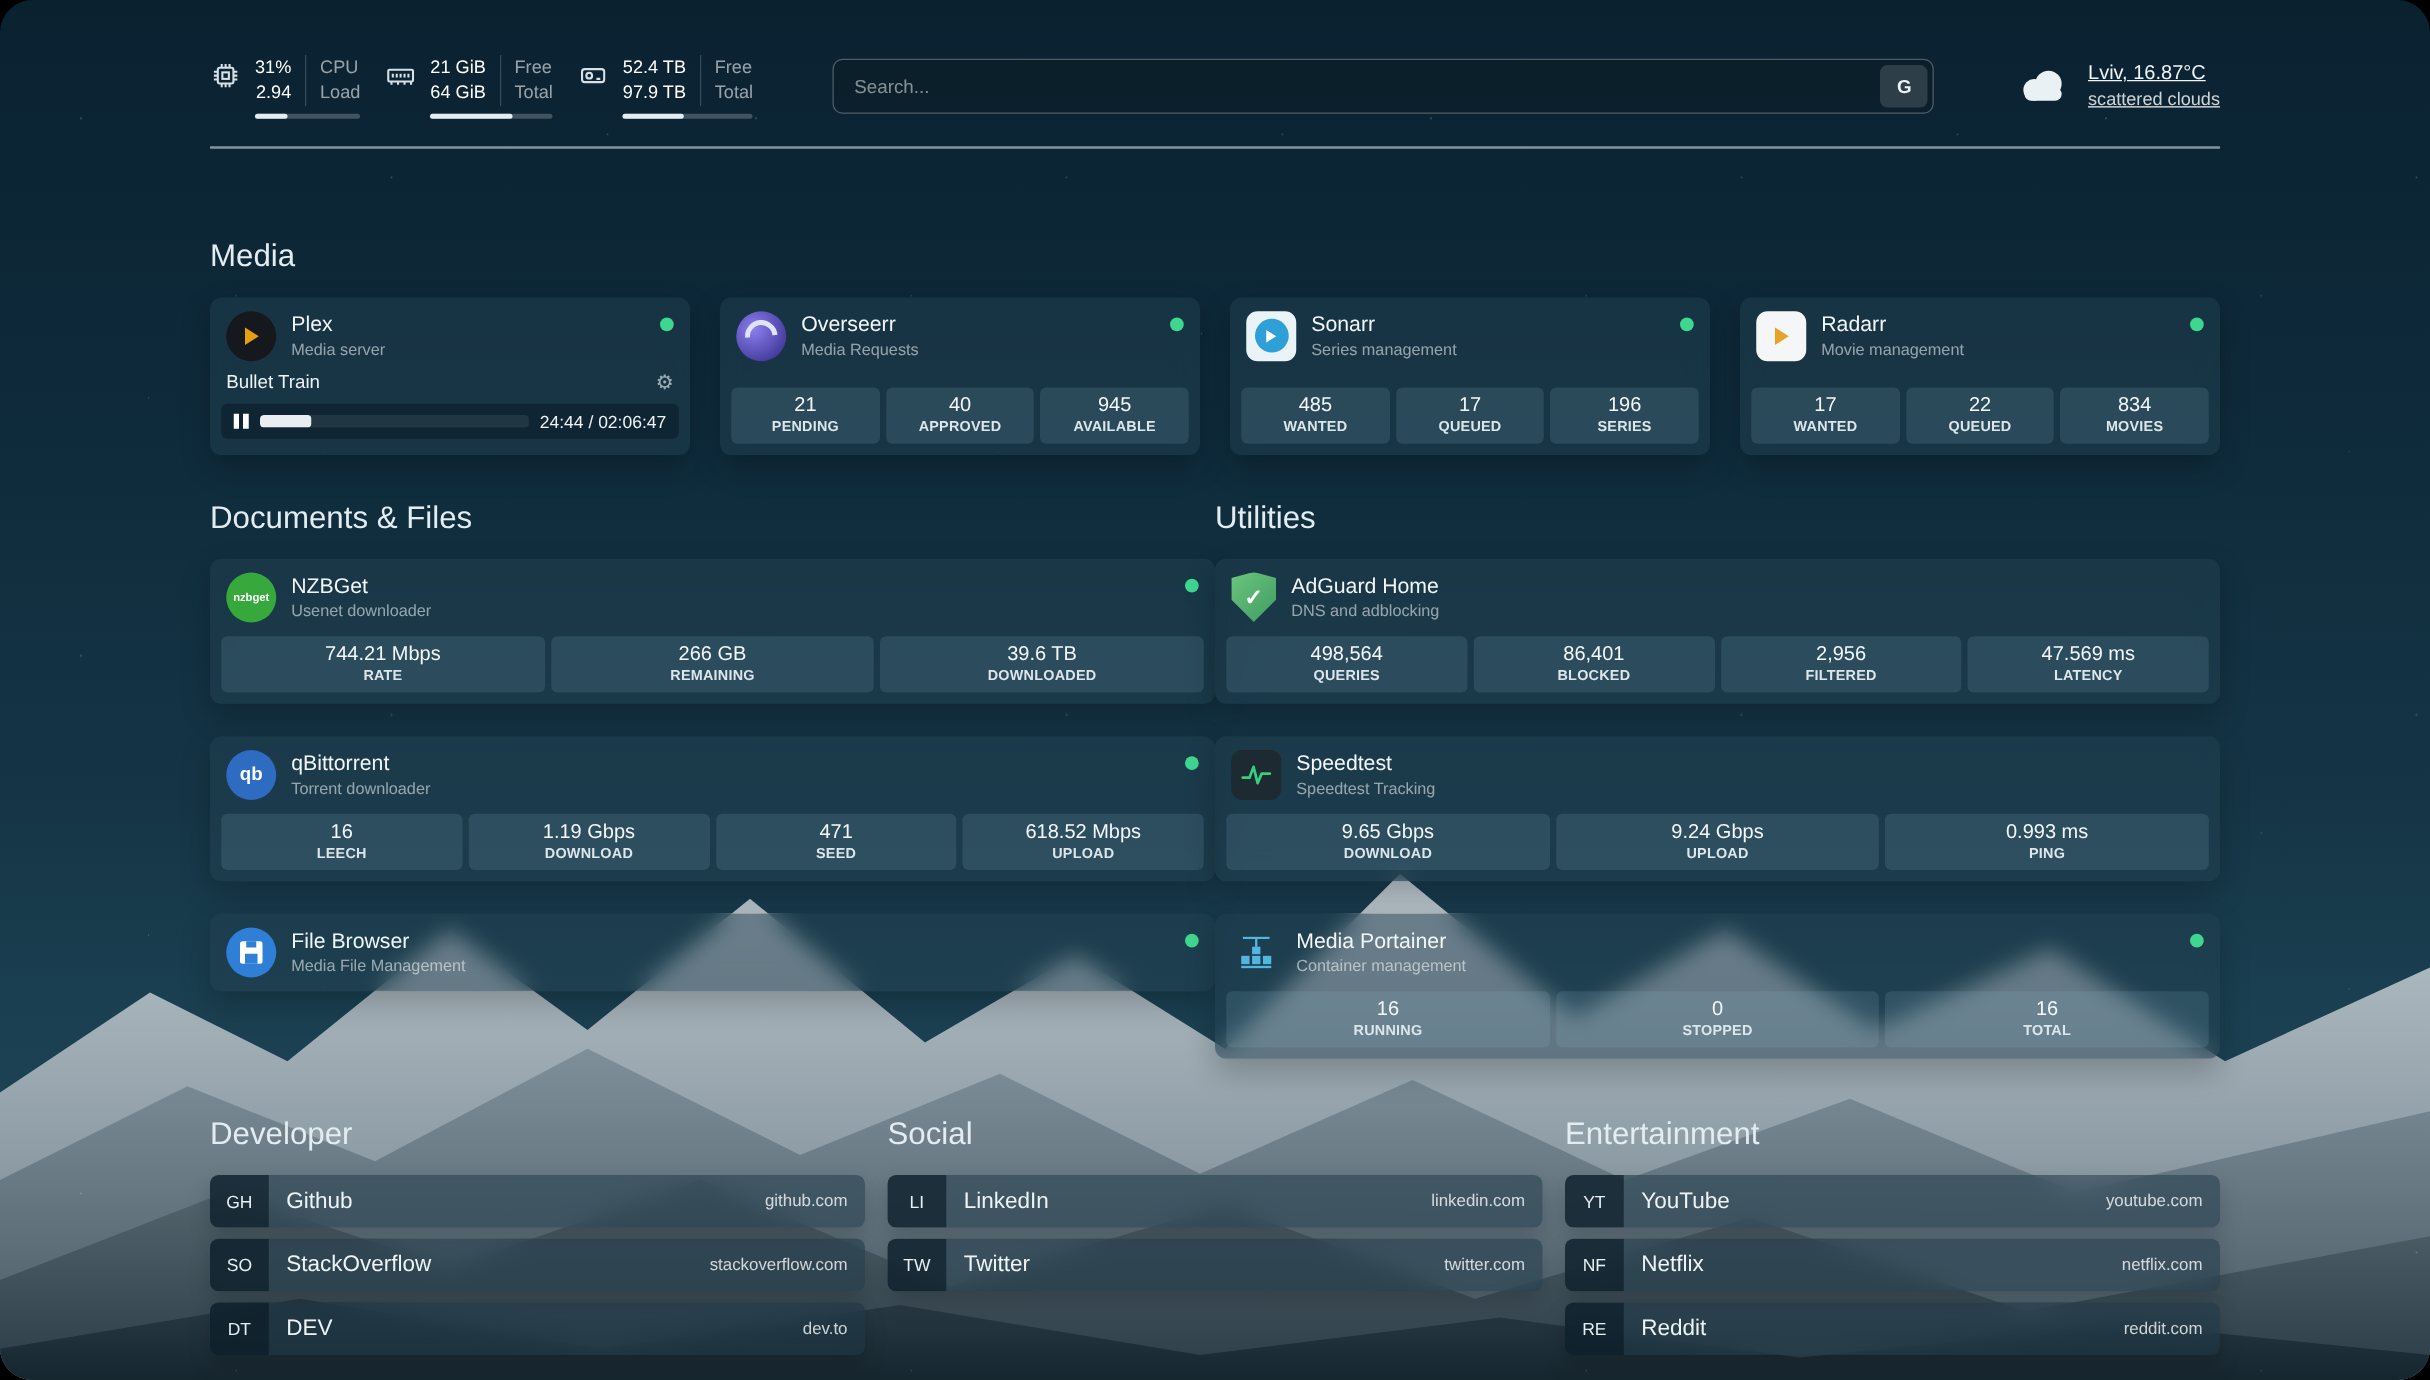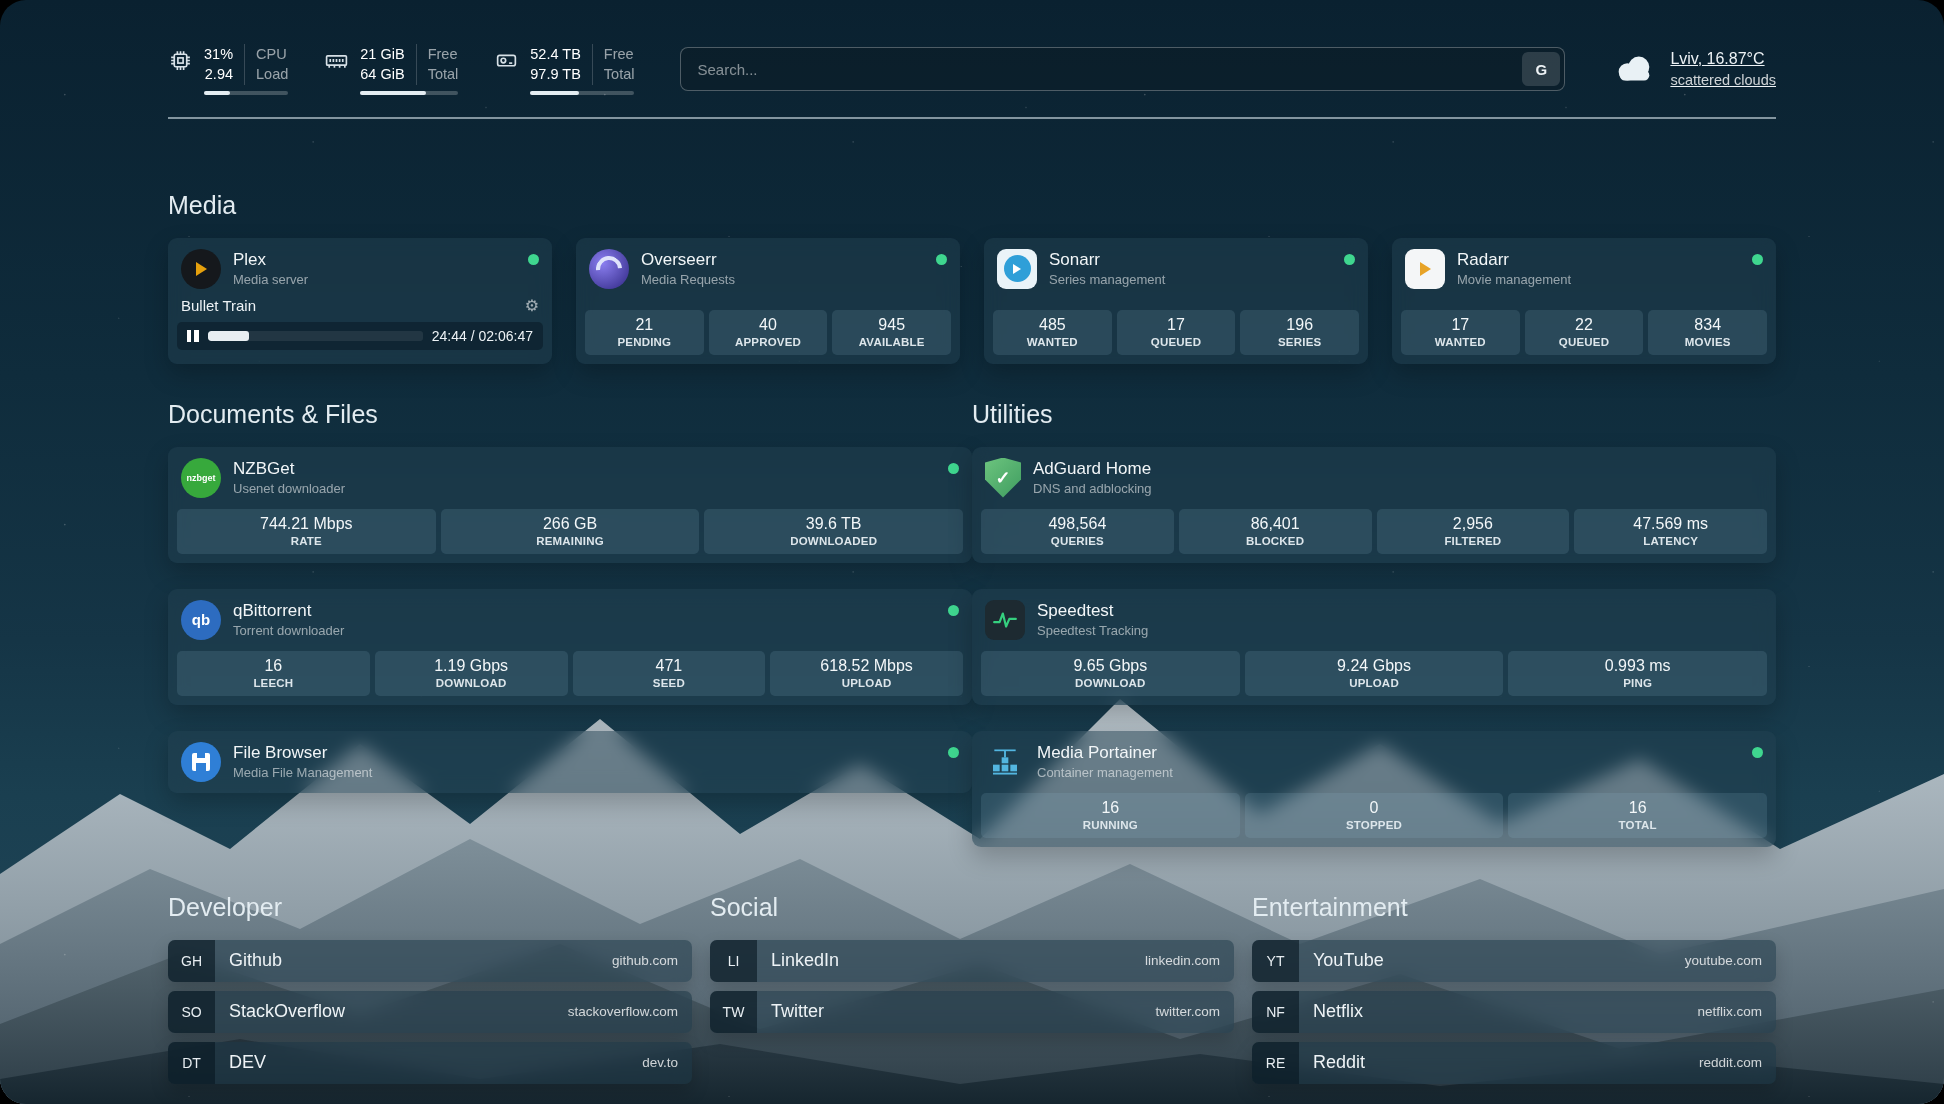--- a/index.html
+++ b/index.html
@@ -15,30 +15,30 @@
       radial-gradient(2px 2px at 12% 22%, rgba(255,255,255,.34), transparent 62%),
       radial-gradient(1.5px 1.5px at 35% 55%, rgba(255,255,255,.28), transparent 62%),
       radial-gradient(2px 2px at 58% 33%, rgba(255,255,255,.26), transparent 62%),
       radial-gradient(1.5px 1.5px at 78% 62%, rgba(255,255,255,.3), transparent 62%),
       radial-gradient(2px 2px at 90% 25%, rgba(255,255,255,.22), transparent 62%),
       radial-gradient(1.5px 1.5px at 22% 74%, rgba(255,255,255,.26), transparent 62%),
       radial-gradient(1.5px 1.5px at 48% 84%, rgba(255,255,255,.2), transparent 62%);}
   .page{position:relative;z-index:2;padding:44px 168px 0;}
   
   .topbar{display:flex;align-items:center;}
-  .widgets{display:flex;gap:36px;}
+  .widgets{display:flex;gap:20px;}
   .widget{display:flex;gap:11px;align-items:flex-start;}
   .w-icon{width:25px;height:25px;margin-top:4px;flex:none;}
   .w-rows{display:flex;gap:11px;font-size:14.5px;line-height:1.4;}
   .w-nums{display:flex;flex-direction:column;align-items:flex-end;color:#fff;}
   .w-labels{display:flex;flex-direction:column;color:rgba(255,255,255,.58);
     border-left:1px solid rgba(255,255,255,.18);padding-left:11px;justify-content:space-between;}
   .w-bar{margin-top:6px;height:4px;border-radius:2px;background:rgba(255,255,255,.22);}
   .w-fill{height:100%;border-radius:2px;background:#e4edf2;}
-  .search{flex:1;margin:0 46px;position:relative;}
+  .search{flex:1;margin:0 64px;position:relative;}
   .search input{width:100%;height:44px;box-sizing:border-box;border-radius:8px;
     border:1px solid rgba(255,255,255,.28);background:rgba(10,26,36,.45);
     color:#eef3f6;font-size:15px;padding:0 56px 0 16px;outline:none;
     font-family:"Liberation Sans", sans-serif;}
   .search input::placeholder{color:rgba(255,255,255,.5);}
   .gbtn{position:absolute;right:5px;top:5px;bottom:5px;width:38px;border:none;border-radius:6px;
     background:rgba(255,255,255,.14);color:#eef3f6;font-size:15px;font-weight:600;cursor:pointer;}
   .weather{display:flex;align-items:center;gap:13px;text-decoration:underline;}
   .weather-texts{font-size:16px;line-height:1.45;}
   .weather-cond{font-size:14.5px;color:rgba(255,255,255,.8);}

